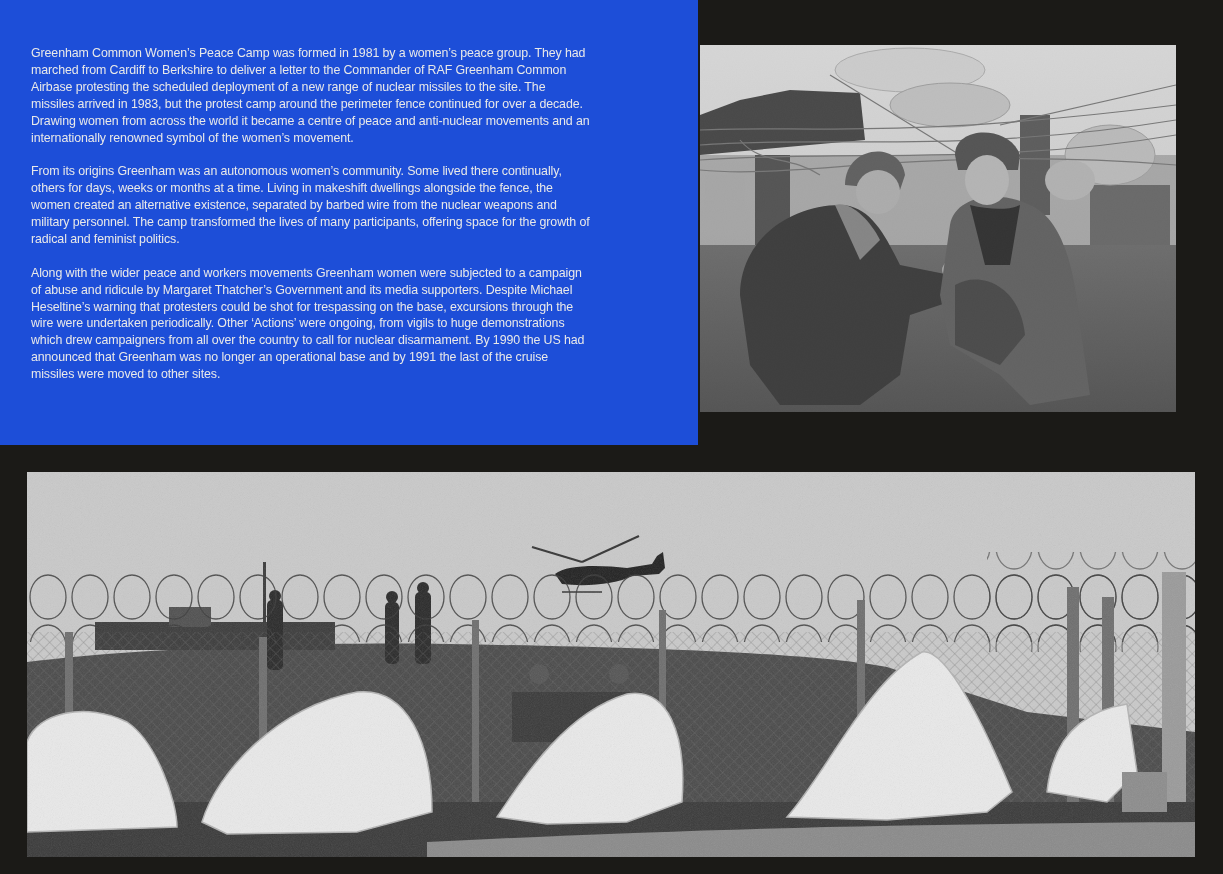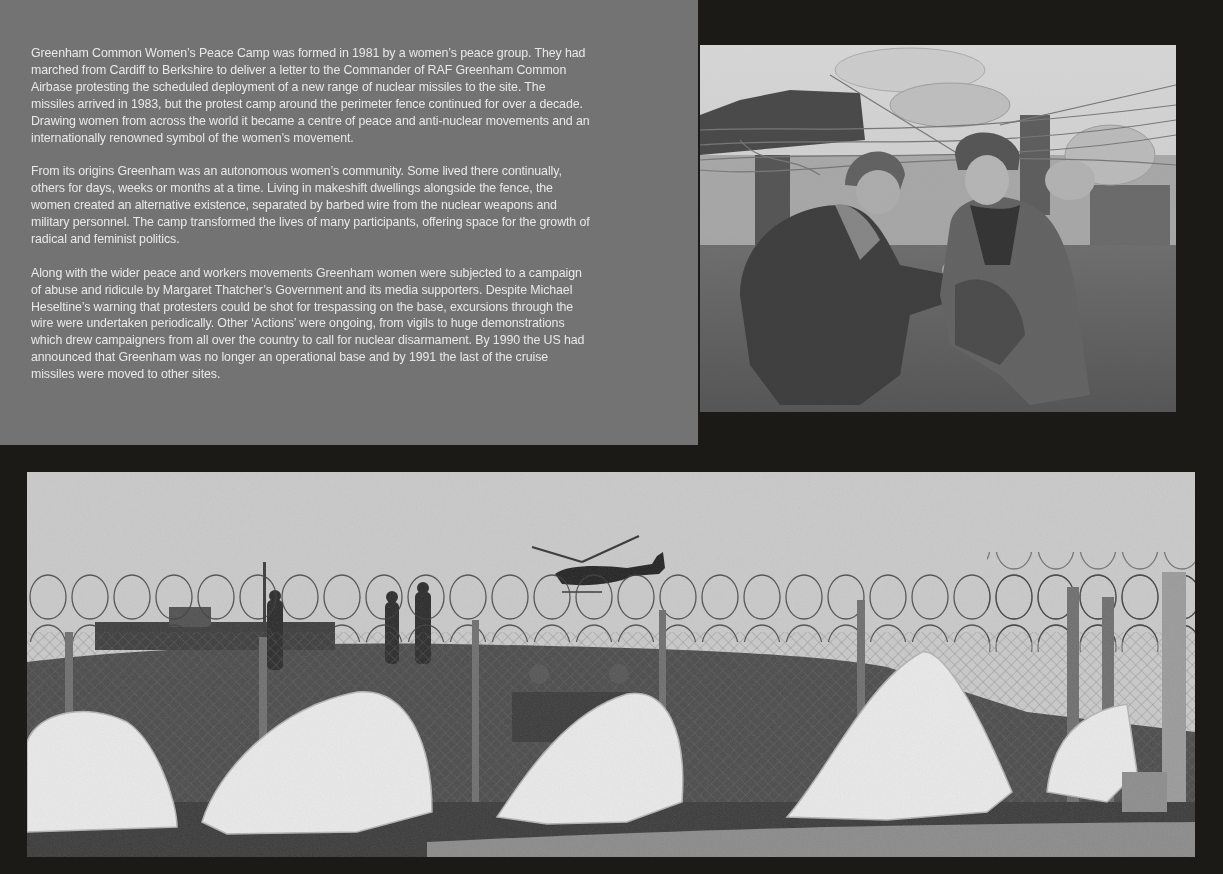--- a/index.html
+++ b/index.html
@@ -13,21 +13,21 @@
       position: relative;
       overflow: hidden;
       font-family: "Liberation Sans", sans-serif;
     }
     .text-panel {
       position: absolute;
       left: 0;
       top: 0;
       width: 698px;
       height: 445px;
-      background: #737373;
+      background: #1d4ed8;
     }
     .text-body {
       position: absolute;
       left: 31px;
       top: 45px;
       width: 560px;
       color: #e9e9e9;
       font-size: 12.4px;
       line-height: 16.9px;
       letter-spacing: -0.1px;

